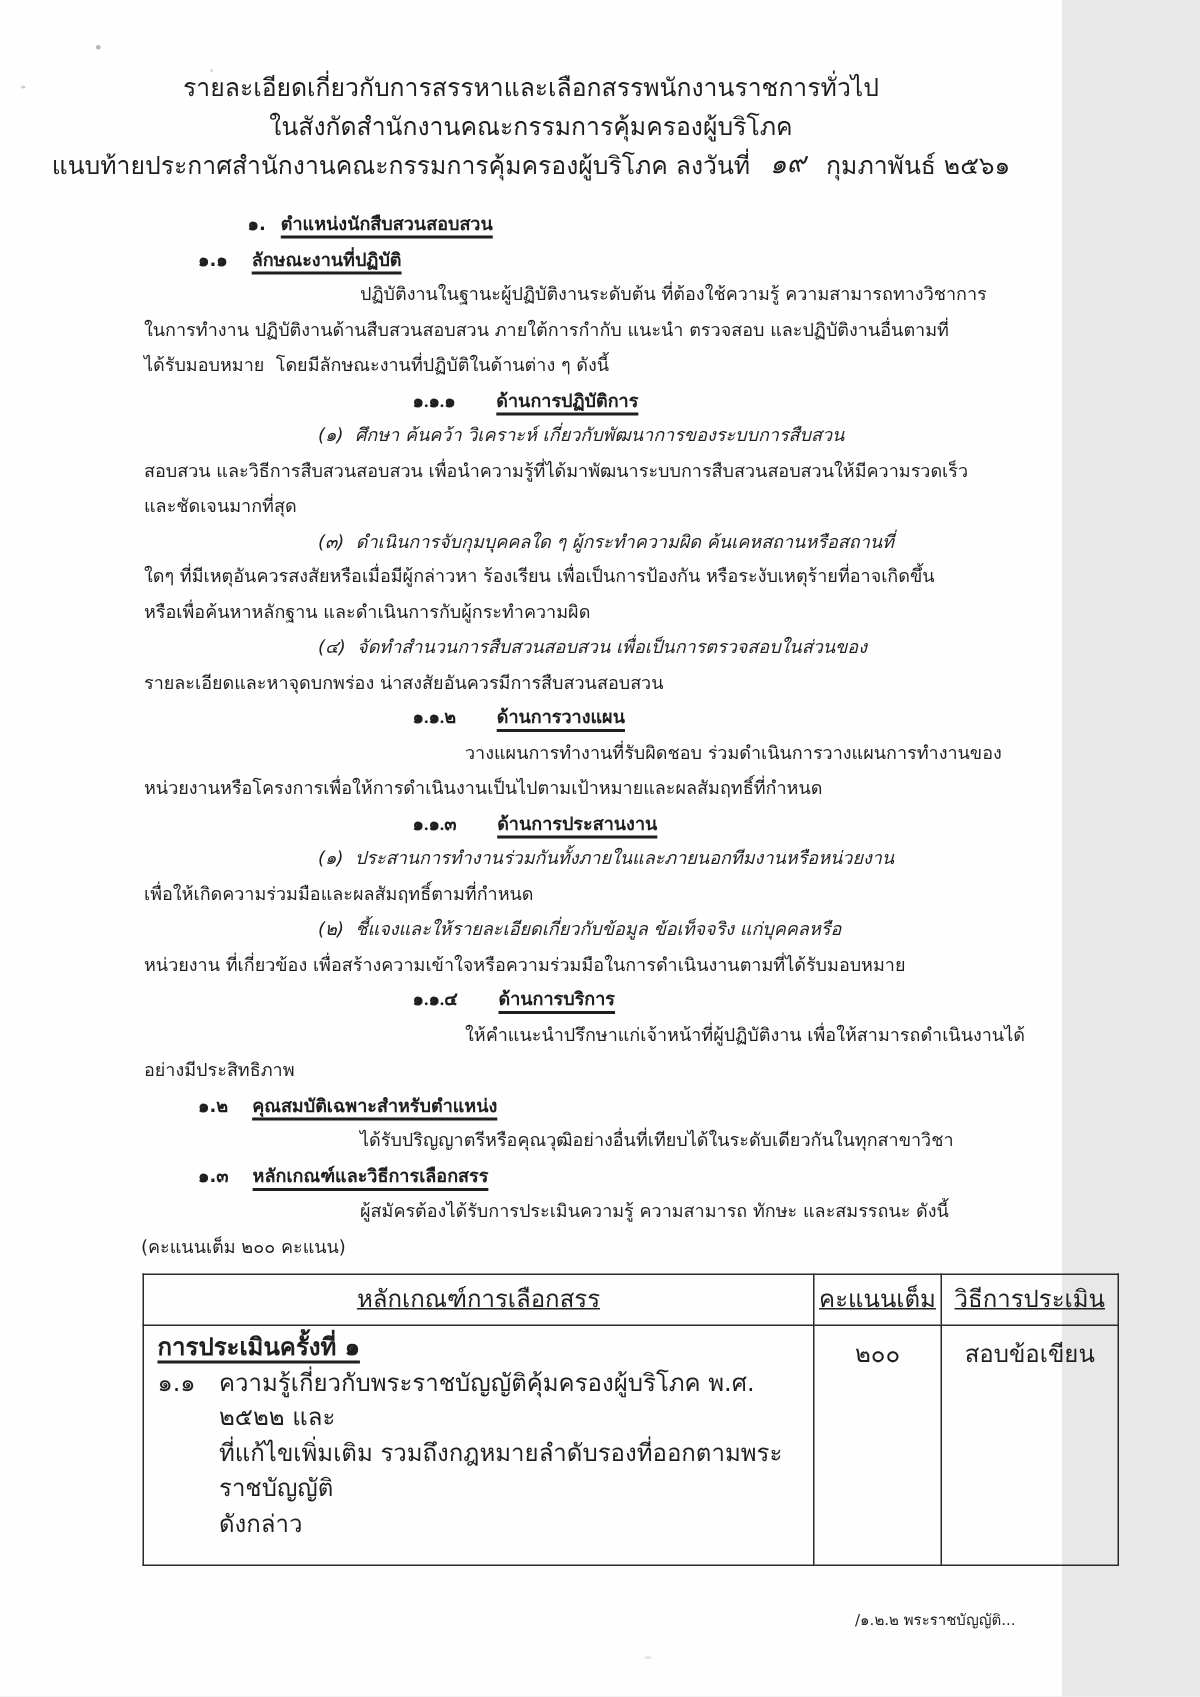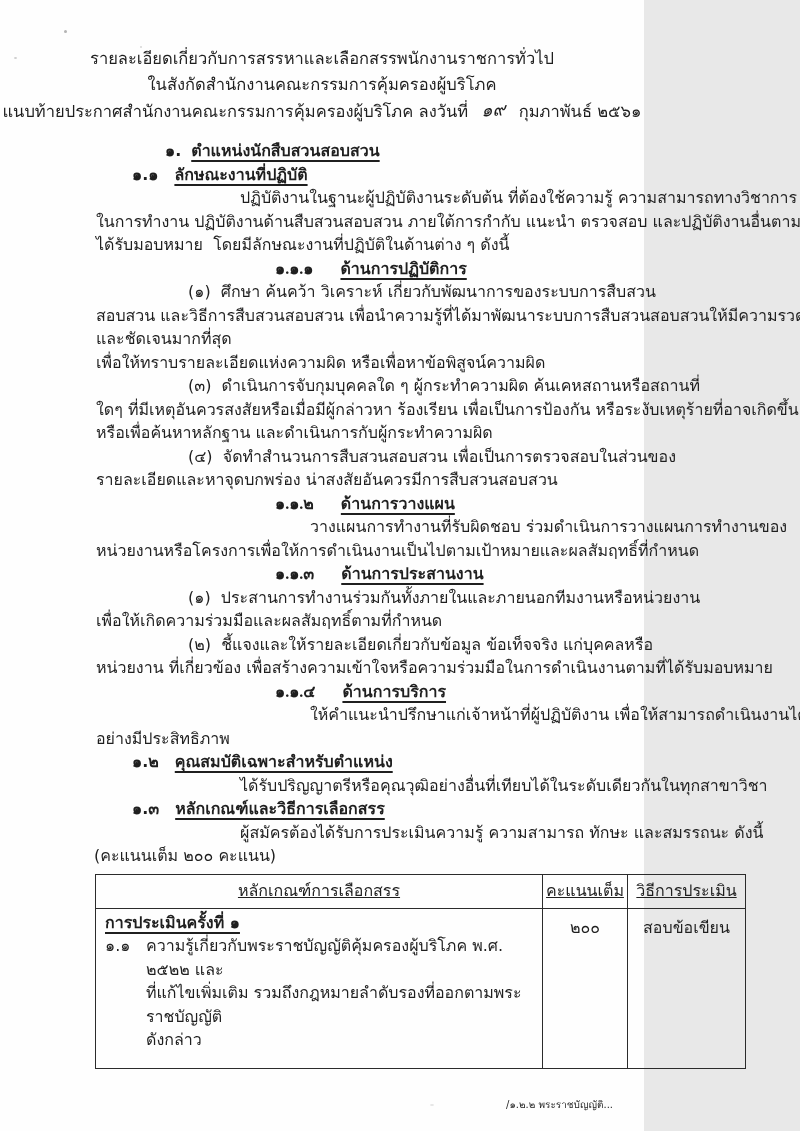--- a/index.html
+++ b/index.html
@@ -1,39 +1,39 @@
 <!DOCTYPE html>
 <html lang="th"><head>
 <meta charset="utf-8">
 <style>
   html,body{margin:0;padding:0;background:#e8e8e8;}
   body{width:800px;height:1131px;overflow:hidden;}
   .page{
-    position:relative;width:644px;height:1131px;background:#fefefe;
+    position:relative;width:708px;height:1131px;background:#fefefe;
     color:#1f1f1f;font-family:"DejaVu Sans","Liberation Sans",sans-serif;
     box-sizing:border-box;
   }
   
   .speck{position:absolute;background:#777;border-radius:50%;}
   .speck.s1{left:64px;top:30px;width:3px;height:3px;opacity:.55;}
   .speck.s2{left:14px;top:57px;width:3px;height:2px;opacity:.35;}
   .speck.s3{left:140px;top:46px;width:2px;height:2px;opacity:.3;}
   .speck.s4{left:430px;top:1104px;width:4px;height:2px;opacity:.18;}
 
   header{padding-top:46px;text-align:center;font-size:16.5px;line-height:26px;}
   .handwritten{
     display:inline-block;font-style:italic;font-size:18px;
     transform:rotate(-4deg) translateY(-1px);margin:0 13px;font-weight:500;
   }
 
-  main.body{margin:14px 40px 0 96px;font-size:16px;line-height:23.5px;}
+  main.body{margin:14px 40px 0 96px;font-size:12px;line-height:23.5px;}
   .line{white-space:pre;}
   .ind-para2{margin-left:144px;}
   .ind-para3{margin-left:214px;}
-  .ind-item{margin-left:92px;}
+  .ind-item{margin-left:116px;font-style:italic;}
   .ind-neg{margin-left:-2px;}
   .heading{font-weight:bold;white-space:pre;}
   .heading.h1{margin-left:69px;}
   .heading.h2{margin-left:36px;}
   .heading.h3{margin-left:179px;}
   .hnum{margin-right:10px;}
   .h2 .hnum{margin-right:16px;}
   .h3 .hnum{margin-right:27px;font-family:Liberation Serif, serif;}
   .htitle{text-decoration:underline;text-decoration-thickness:1.5px;text-underline-offset:3.5px;}
 
@@ -73,21 +73,20 @@
   <main class="body">
       <div class="heading h1"><span class="hnum">๑.</span><span class="htitle">ตำแหน่งนักสืบสวนสอบสวน</span></div>
       <div class="heading h2"><span class="hnum">๑.๑</span><span class="htitle">ลักษณะงานที่ปฏิบัติ</span></div>
       <div class="line ind-para2">ปฏิบัติงานในฐานะผู้ปฏิบัติงานระดับต้น ที่ต้องใช้ความรู้ ความสามารถทางวิชาการ</div>
       <div class="line ind-none">ในการทำงาน ปฏิบัติงานด้านสืบสวนสอบสวน ภายใต้การกำกับ แนะนำ ตรวจสอบ และปฏิบัติงานอื่นตามที่</div>
       <div class="line ind-none">ได้รับมอบหมาย  โดยมีลักษณะงานที่ปฏิบัติในด้านต่าง ๆ ดังนี้</div>
       <div class="heading h3"><span class="hnum">๑.๑.๑</span><span class="htitle">ด้านการปฏิบัติการ</span></div>
       <div class="line ind-item">(๑)  ศึกษา ค้นคว้า วิเคราะห์ เกี่ยวกับพัฒนาการของระบบการสืบสวน</div>
       <div class="line ind-none">สอบสวน และวิธีการสืบสวนสอบสวน เพื่อนำความรู้ที่ได้มาพัฒนาระบบการสืบสวนสอบสวนให้มีความรวดเร็ว</div>
       <div class="line ind-none">และชัดเจนมากที่สุด</div>
-      <div class="line ind-none">เพื่อให้ทราบรายละเอียดแห่งความผิด หรือเพื่อหาข้อพิสูจน์ความผิด</div>
       <div class="line ind-item">(๓)  ดำเนินการจับกุมบุคคลใด ๆ ผู้กระทำความผิด ค้นเคหสถานหรือสถานที่</div>
       <div class="line ind-none">ใดๆ ที่มีเหตุอันควรสงสัยหรือเมื่อมีผู้กล่าวหา ร้องเรียน เพื่อเป็นการป้องกัน หรือระงับเหตุร้ายที่อาจเกิดขึ้น</div>
       <div class="line ind-none">หรือเพื่อค้นหาหลักฐาน และดำเนินการกับผู้กระทำความผิด</div>
       <div class="line ind-item">(๔)  จัดทำสำนวนการสืบสวนสอบสวน เพื่อเป็นการตรวจสอบในส่วนของ</div>
       <div class="line ind-none">รายละเอียดและหาจุดบกพร่อง น่าสงสัยอันควรมีการสืบสวนสอบสวน</div>
       <div class="heading h3"><span class="hnum">๑.๑.๒</span><span class="htitle">ด้านการวางแผน</span></div>
       <div class="line ind-para3">วางแผนการทำงานที่รับผิดชอบ ร่วมดำเนินการวางแผนการทำงานของ</div>
       <div class="line ind-none">หน่วยงานหรือโครงการเพื่อให้การดำเนินงานเป็นไปตามเป้าหมายและผลสัมฤทธิ์ที่กำหนด</div>
       <div class="heading h3"><span class="hnum">๑.๑.๓</span><span class="htitle">ด้านการประสานงาน</span></div>
       <div class="line ind-item">(๑)  ประสานการทำงานร่วมกันทั้งภายในและภายนอกทีมงานหรือหน่วยงาน</div>

